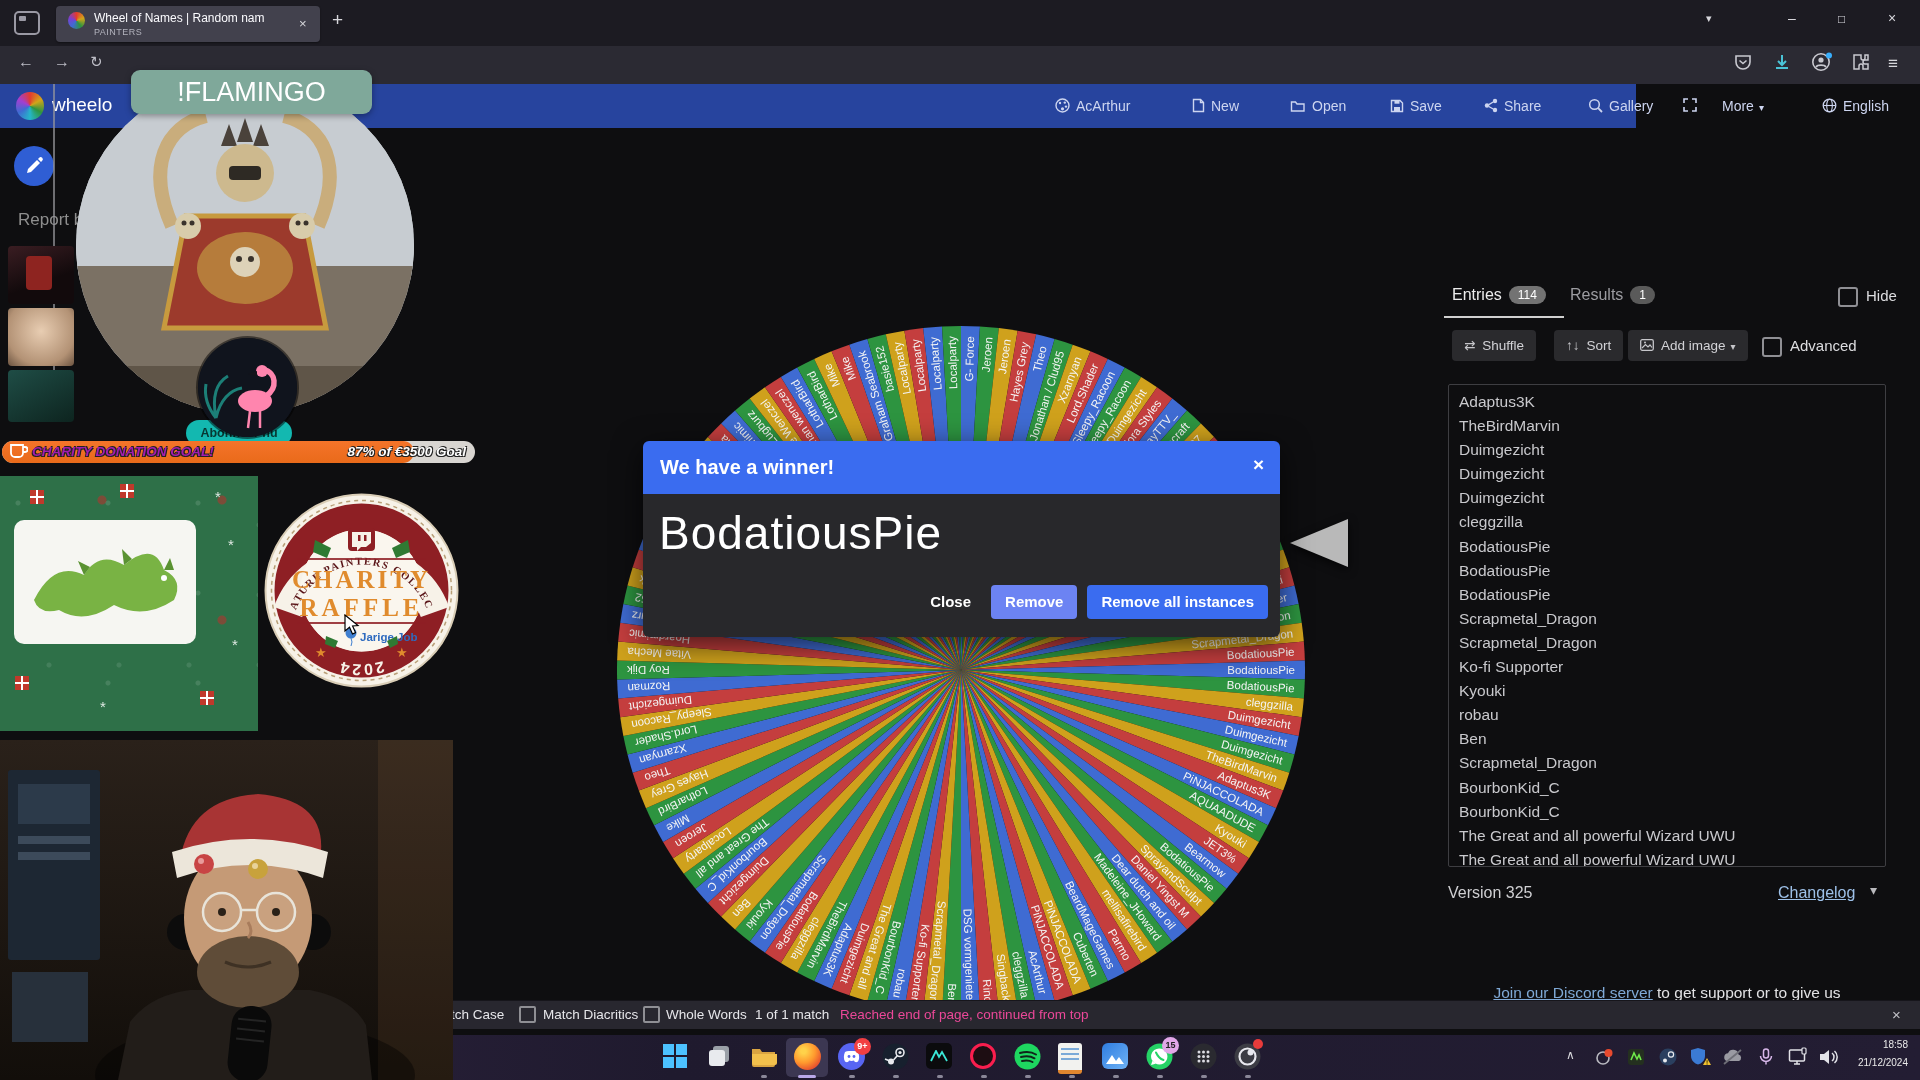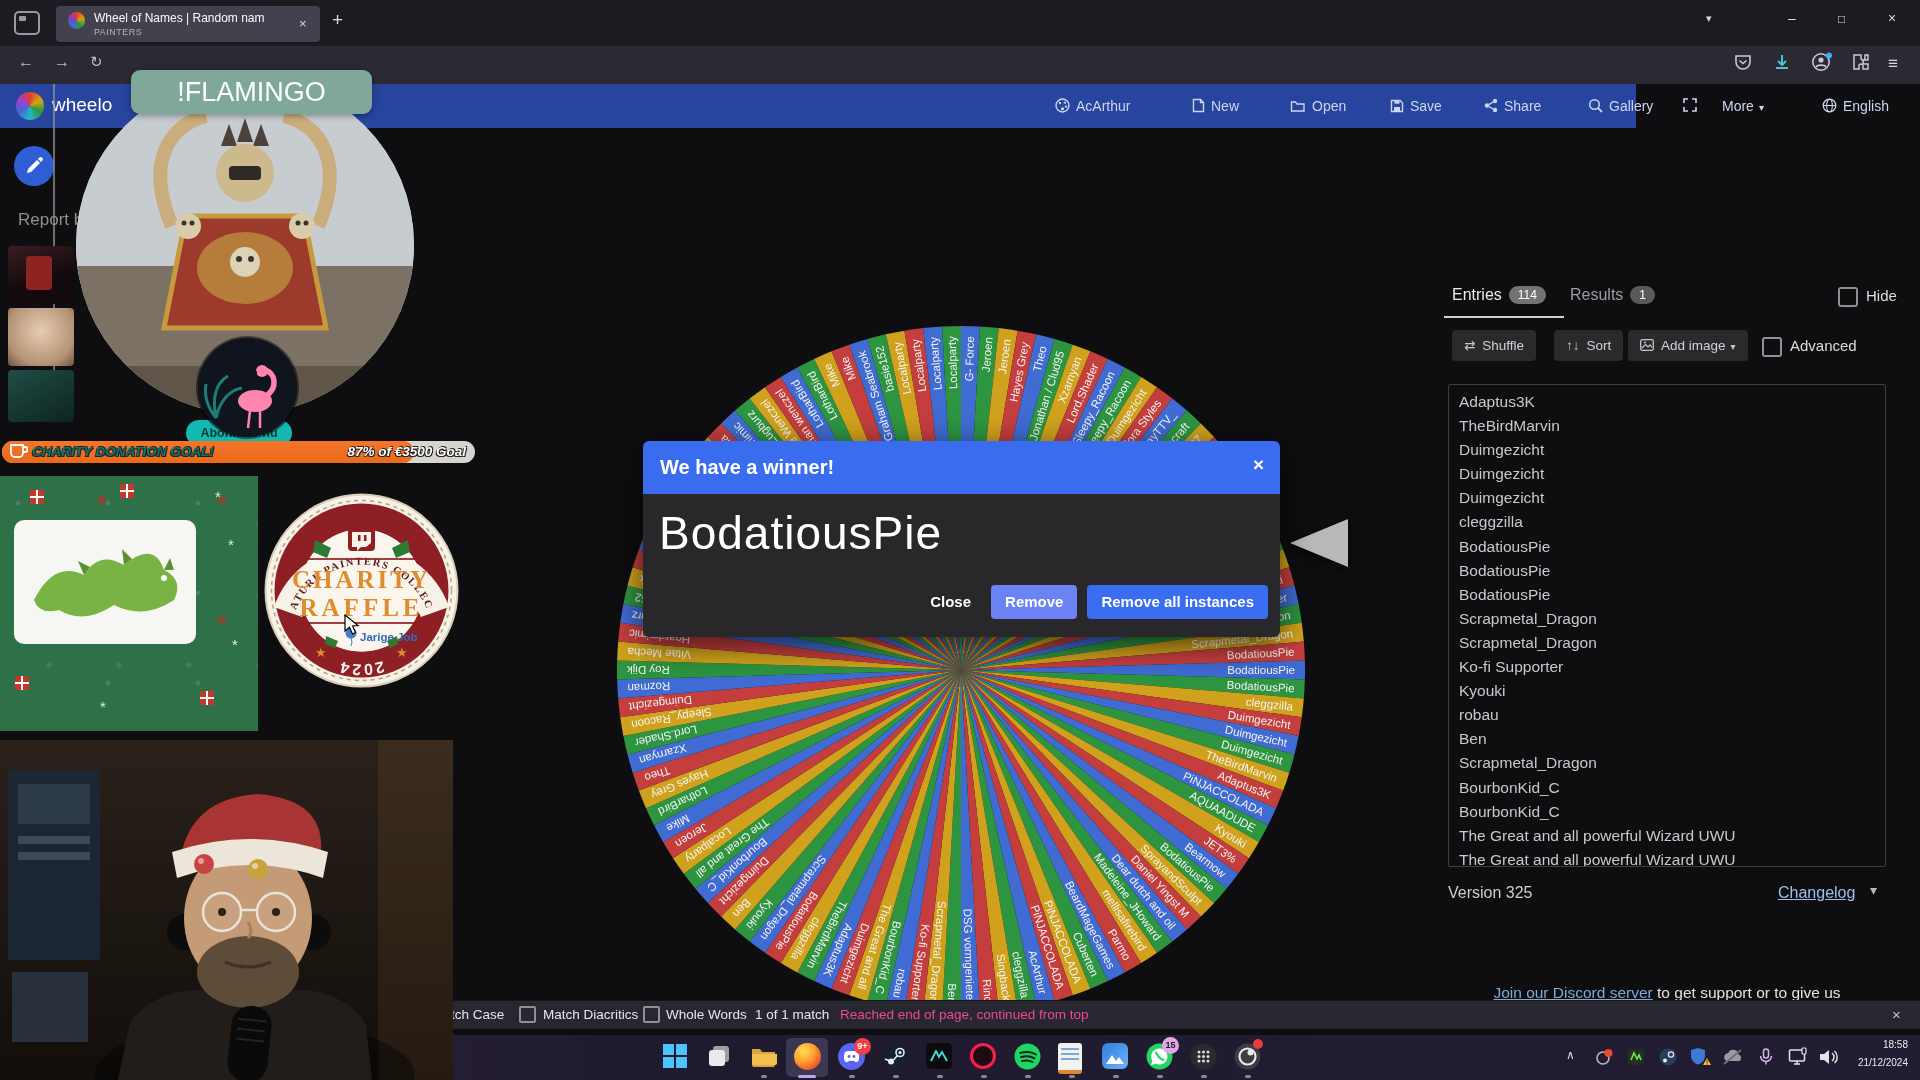--- a/index.html
+++ b/index.html
@@ -130,21 +130,21 @@
   #th1::after{content:"";position:absolute;left:18px;top:10px;width:26px;height:34px;background:#8e2420;border-radius:4px;}
   #th2{top:308px;height:58px;background:radial-gradient(circle at 50% 40%,#e8cdb2,#b39275 70%,#6b5340);}
   #th3{top:370px;height:52px;background:linear-gradient(150deg,#1f4d46,#0d241f);}
   #flamingo{left:131px;top:70px;width:241px;height:44px;background:#7fa89a;border-radius:9px;z-index:14;text-align:center;line-height:44px;font-size:27px;color:#fff;box-shadow:0 2px 6px rgba(0,0,0,.35);}
   #avatar-big{left:76px;top:76px;width:338px;height:338px;border-radius:50%;overflow:hidden;z-index:12;background:#c7ccd1;}
   #avatar-small{left:198px;top:338px;width:99px;height:99px;border-radius:50%;overflow:hidden;z-index:13;background:#11151f;box-shadow:0 0 0 2px rgba(0,0,0,.5);}
   #abonneer{left:186px;top:420px;width:106px;height:26px;background:#13b8b0;border-radius:13px;z-index:9;text-align:center;line-height:26px;font-size:12.5px;font-weight:bold;color:#073833;}
   #charity{left:2px;top:441px;width:473px;height:22px;border-radius:11px;z-index:15;overflow:hidden;background:#d8d5d1;}
   #charity-fill{position:absolute;left:0;top:0;width:87%;height:100%;background:linear-gradient(#f4742a,#e96a1a);border-radius:0 11px 11px 0;}
   #charity-cup{position:absolute;left:8px;top:3px;}
-  #charity-label{position:absolute;left:30px;top:3px;font-size:13.5px;font-weight:bold;font-style:italic;color:#0f766e;text-shadow:1px 1px 0 #222,-1px 1px 0 #222,1px -1px 0 #222;}
+  #charity-label{position:absolute;left:30px;top:3px;font-size:13.5px;font-weight:bold;font-style:italic;color:#a21caf;text-shadow:1px 1px 0 #222,-1px 1px 0 #222,1px -1px 0 #222;}
   #charity-right{position:absolute;right:9px;top:3px;font-size:13.5px;font-weight:bold;font-style:italic;color:#fff;text-shadow:1px 1px 0 #222,-1px 1px 0 #222,1px -1px 0 #222;}
   #xmas{left:0;top:476px;width:258px;height:255px;z-index:9;background:#2e7048;background-image:radial-gradient(circle at 20% 30%,rgba(255,255,255,.12) 2px,transparent 3px),radial-gradient(circle at 70% 70%,rgba(255,255,255,.1) 2px,transparent 3px),radial-gradient(circle at 85% 20%,rgba(200,40,40,.5) 4px,transparent 5px);background-size:90px 90px,70px 70px,120px 120px;}
   .gift{position:absolute;width:14px;height:14px;background:#c0392b;}
   .gift::before{content:"";position:absolute;left:6px;top:0;width:2px;height:14px;background:#fff;}
   .gift::after{content:"";position:absolute;left:0;top:6px;width:14px;height:2px;background:#fff;}
   .snow{position:absolute;color:#fff;font-size:15px;opacity:.85;}
   #dragon-box{position:absolute;left:14px;top:44px;width:182px;height:124px;background:#f6f6f2;border-radius:10px;}
   #raffle{left:263px;top:492px;width:197px;height:197px;z-index:16;}
   #cursor{left:344px;top:614px;z-index:30;}
   #webcam{left:0;top:740px;width:453px;height:340px;z-index:18;}

